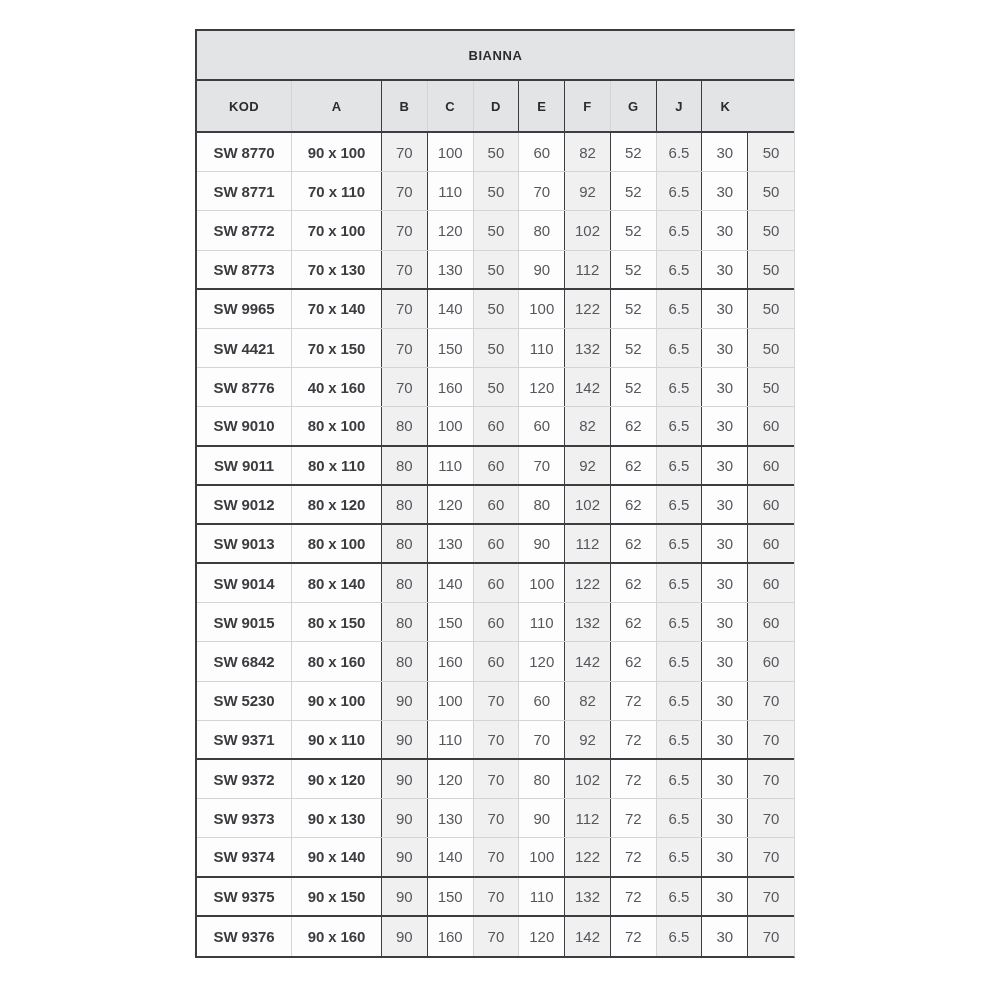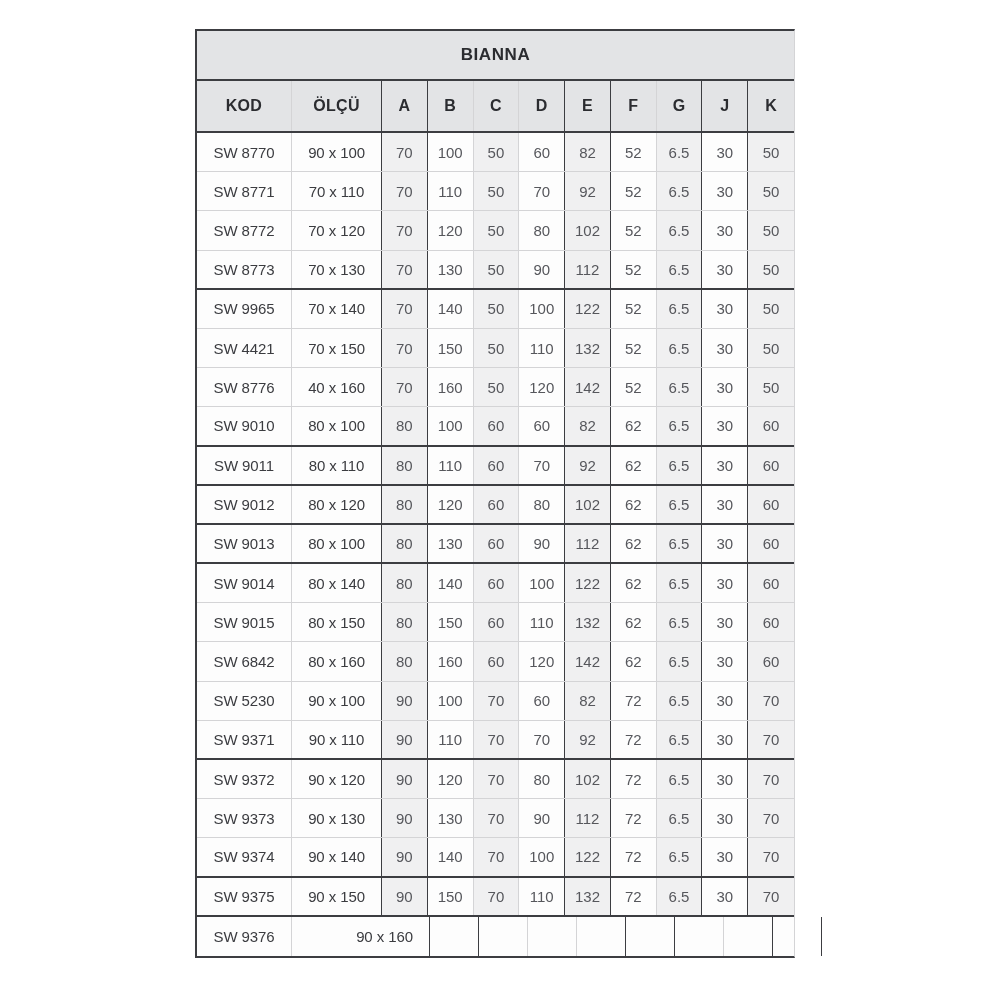--- a/index.html
+++ b/index.html
@@ -13,21 +13,21 @@
     border-right:1px solid var(--light-border,#d4d4d6);
     background:#fdfdfd;
   }
 
   .title-row{
     height:50px;display:flex;align-items:center;justify-content:center;
     background:var(--header-bg,#e3e4e6);
     border-bottom:2px solid var(--dark-border,#3c3d41);
   }
   .title-row span{
-    font-size:17px;font-weight:700;color:var(--header-text,#2b2c30);letter-spacing:.6px;
+    font-size:13px;font-weight:700;color:var(--header-text,#2b2c30);letter-spacing:.6px;
   }
 
   .head-row,.row{
     display:grid;
     grid-template-columns:95px 90px repeat(9,1fr);
   }
   .head-row{
     height:52px;
     background:var(--header-bg,#e3e4e6);
     border-bottom:2px solid var(--dark-border,#3c3d41);
@@ -36,47 +36,46 @@
   .c{
     display:flex;align-items:center;justify-content:center;
     border-right:1px solid var(--light-border,#d4d4d6);
     font-size:15px;color:var(--value-text,#56575c);
     overflow:hidden;white-space:nowrap;
   }
   .c:last-child{border-right:none;}
   .c.dr{border-right:1.6px solid var(--dark-border,#3c3d41);}
   .c.h{
     background:var(--header-bg,#e3e4e6);
-    font-weight:700;font-size:16px;color:var(--header-text,#2b2c30);letter-spacing:.3px;
+    font-weight:700;font-size:13px;color:var(--header-text,#2b2c30);letter-spacing:.3px;
   }
   .c.shade{background:var(--shade-bg,#f0f0f1);}
-  .c.id{font-weight:400;color:var(--kod-text,#3b3c40);letter-spacing:-.1px;}
+  .c.id{font-weight:700;color:var(--kod-text,#3b3c40);letter-spacing:-.1px;}
 
   .row{height:39.2px;border-bottom:1px solid var(--light-border,#d4d4d6);}
   .row:nth-child(4),
   .row:nth-child(8),
   .row:nth-child(9),
   .row:nth-child(10),
   .row:nth-child(11),
   .row:nth-child(16),
   .row:nth-child(19),
   .row:nth-child(20){border-bottom:2px solid var(--dark-border,#3c3d41);}
-  .row:last-child{border-bottom:none;gap:48px;}
+  .row:last-child{border-bottom:none;}
 </style>
 </head>
 <body>
 
 <div class="stage">
   <div class="spec-table">
     <div class="title-row">
       <span>BIANNA</span>
     </div>
     <div class="head-row">
         <div class="c h">KOD</div>
-        <div class="c h dr">ÖLÇÜ</div>
         <div class="c h dr">A</div>
         <div class="c h">B</div>
         <div class="c h">C</div>
         <div class="c h dr">D</div>
         <div class="c h dr">E</div>
         <div class="c h">F</div>
         <div class="c h dr">G</div>
         <div class="c h dr">J</div>
         <div class="c h">K</div>
       </div>
@@ -102,21 +101,21 @@
           <div class="c shade">50</div>
           <div class="c dr">70</div>
           <div class="c dr shade">92</div>
           <div class="c">52</div>
           <div class="c dr shade">6.5</div>
           <div class="c dr">30</div>
           <div class="c shade">50</div>
         </div>
         <div class="row">
           <div class="c id">SW 8772</div>
-          <div class="c dr id">70 x 120</div>
+          <div class="c dr id">70 x 100</div>
           <div class="c dr shade">70</div>
           <div class="c">120</div>
           <div class="c shade">50</div>
           <div class="c dr">80</div>
           <div class="c dr shade">102</div>
           <div class="c">52</div>
           <div class="c dr shade">6.5</div>
           <div class="c dr">30</div>
           <div class="c shade">50</div>
         </div>

